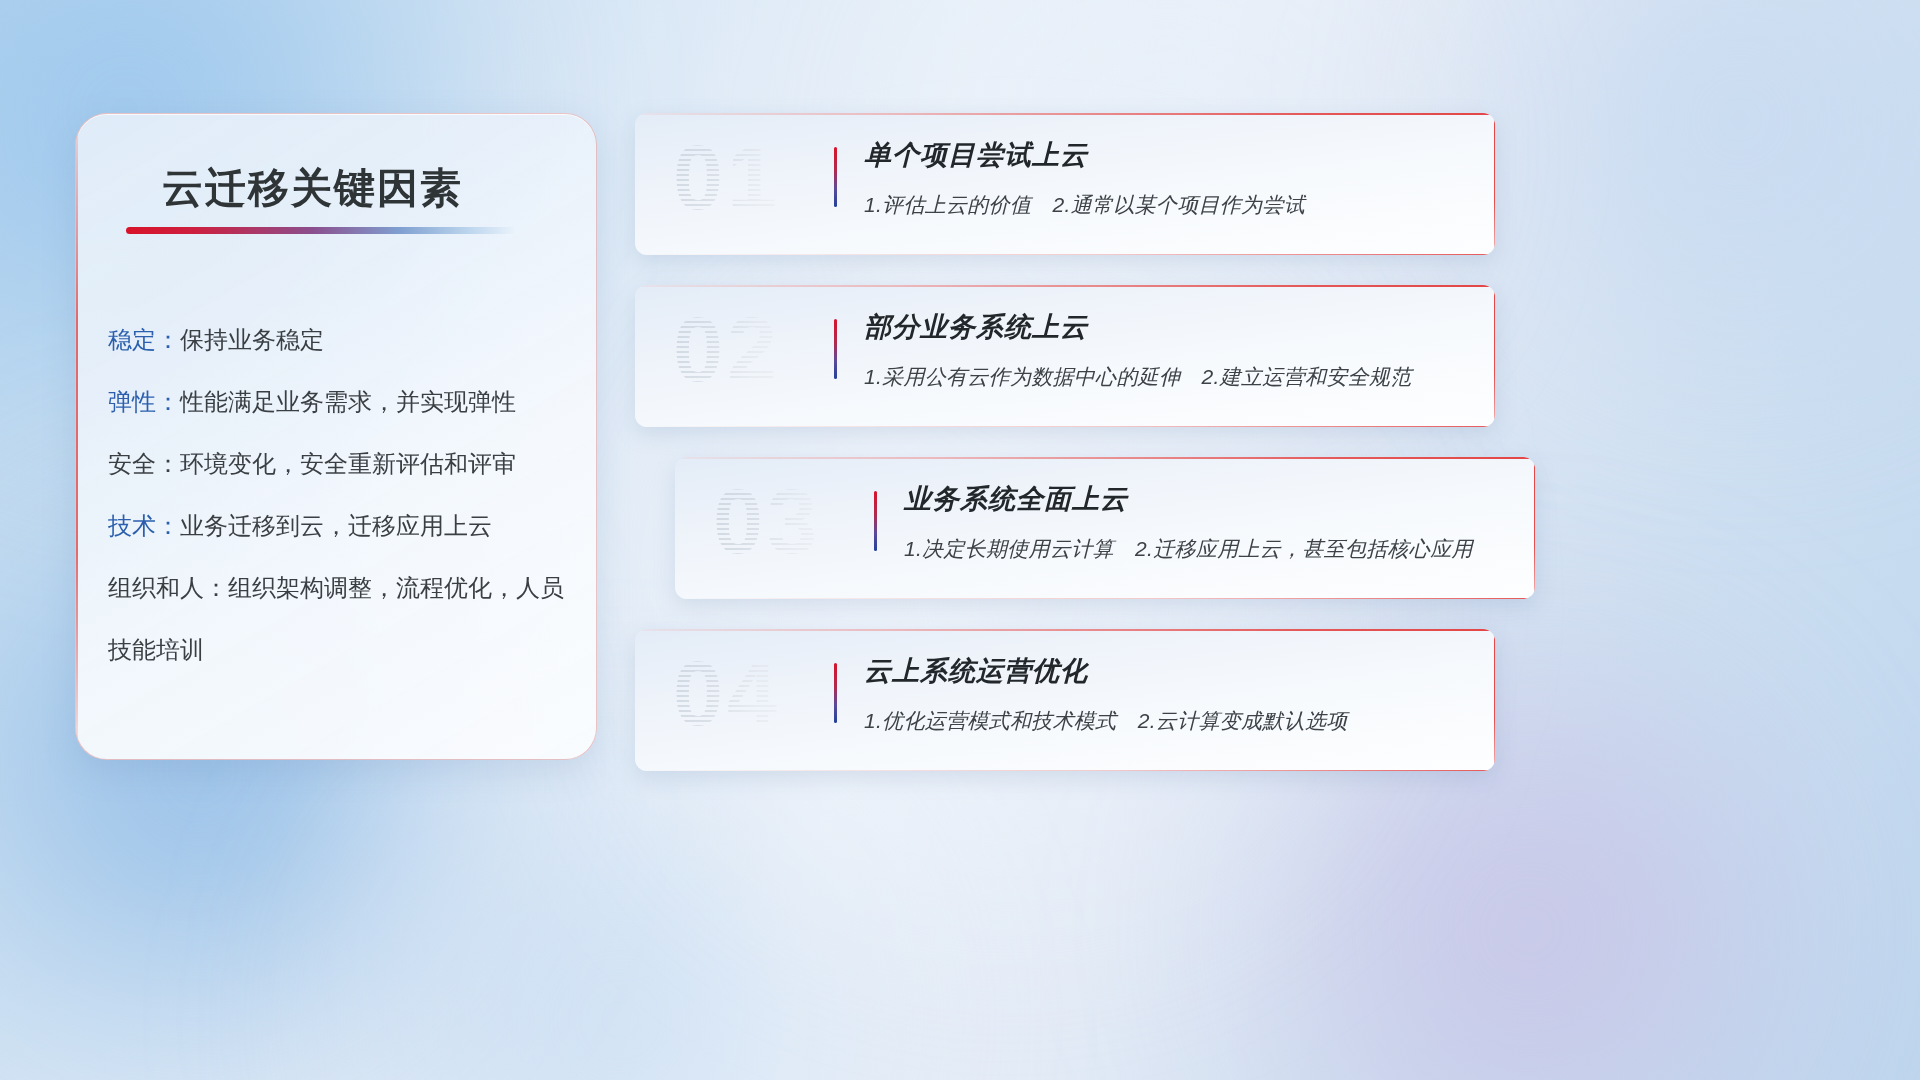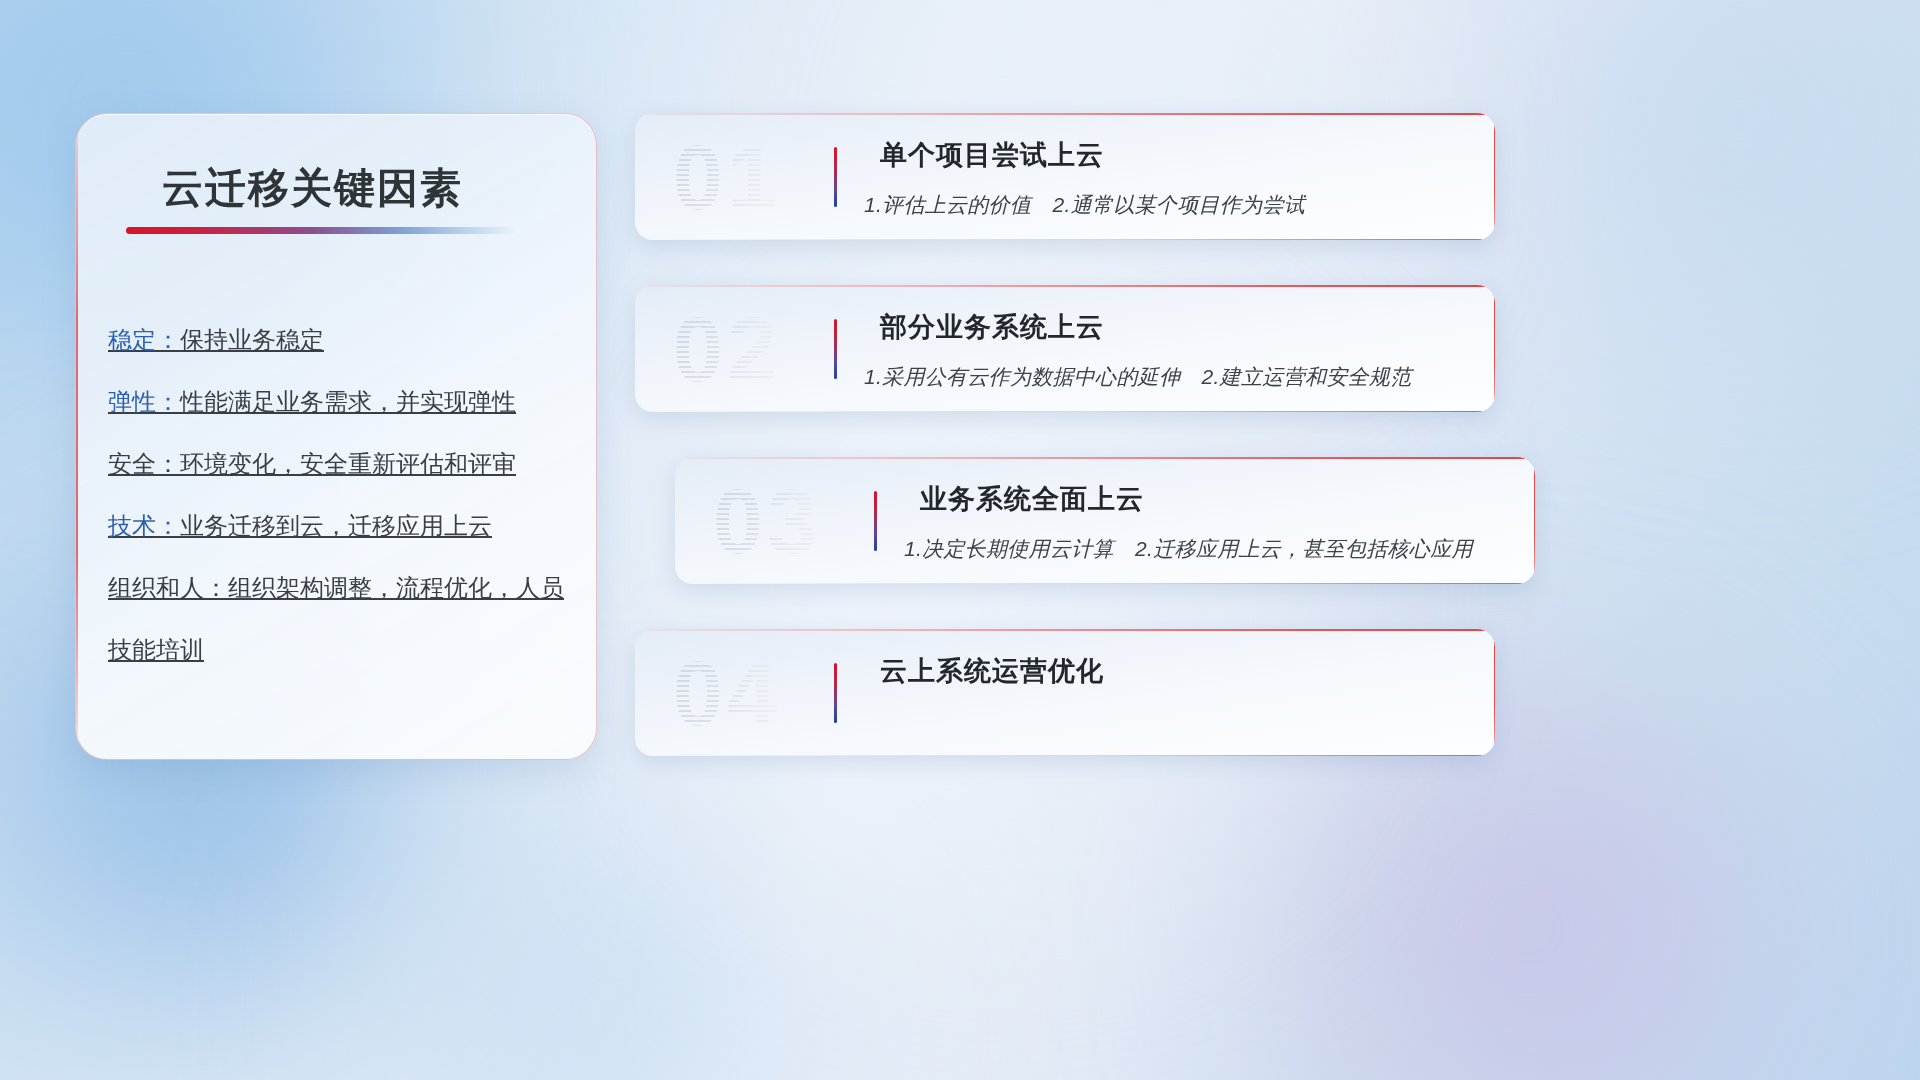--- a/index.html
+++ b/index.html
@@ -54,29 +54,29 @@
     position:absolute;left:86px;top:47px;
     font-size:41px;font-weight:bold;color:#2f3437;letter-spacing:2px;
     white-space:nowrap;
   }
   .lc-rule{
     position:absolute;left:50px;top:113px;width:390px;height:7px;border-radius:4px;
     background:linear-gradient(90deg,#d8132a 0%,#cc2040 18%,#8a4f8e 48%,#7f9fd0 70%,#bdd6ee 88%,rgba(222,235,247,0) 100%);
   }
   .lc-list{position:absolute;left:32px;top:195px;right:22px;}
   .lc-row{
-    font-size:24px;line-height:62px;color:#3a3f43;white-space:nowrap;text-decoration:underline;
+    font-size:24px;line-height:62px;color:#3a3f43;white-space:nowrap;
   }
   .lc-row .k{color:#2b5fae;}
   .lc-row .k.plain{color:#3a3f43;margin-top:13px;}
   .lc-row.wrap{white-space:normal;}
 
   
   .rcard{
-    position:absolute;left:635px;width:860px;height:127px;border-radius:18px;
+    position:absolute;left:635px;width:860px;height:142px;border-radius:12px;
     background:linear-gradient(172deg,#e3ecf7 0%,#eef3fa 28%,#f7fafd 62%,#fdfeff 100%);
     box-shadow:0 7px 22px rgba(95,130,172,.18);
     overflow:hidden;
   }
   .rcard .edge-top{
     position:absolute;left:0;right:0;top:0;height:1.5px;
     background:linear-gradient(90deg,rgba(235,200,205,.25) 0%,rgba(236,150,150,.6) 30%,rgba(226,60,60,.85) 78%,rgba(226,60,60,.95) 100%);
   }
   .rcard .edge-right{
     position:absolute;right:0;top:0;bottom:0;width:1.5px;
@@ -102,22 +102,22 @@
   }
   .rnum span{
     background:linear-gradient(100deg,#b8c2cd 0%,#c8cfd8 40%,#dde2e8 70%,#eceff3 100%);
     -webkit-background-clip:text;background-clip:text;color:transparent;
   }
   .rbar{
     position:absolute;left:199px;top:34px;width:3px;height:60px;border-radius:2px;
     background:linear-gradient(180deg,#d8132a 0%,#b02a4e 40%,#5a4a9a 70%,#23409a 100%);
   }
   .rtitle{
-    position:absolute;left:245px;top:24px;
-    font-size:27px;font-weight:bold;color:#22272b;letter-spacing:1px;white-space:nowrap;
+    position:absolute;left:229px;top:24px;
+    font-size:27px;font-weight:bold;color:#22272b;letter-spacing:1px;white-space:nowrap;font-style:italic;
   }
   .rsub{
     position:absolute;left:229px;top:78px;
     font-size:21px;color:#3c4247;white-space:nowrap;letter-spacing:.3px;font-style:italic;
   }
 </style>
 </head>
 <body>
 
 <div class="stage">
@@ -185,15 +185,16 @@
     <div class="rsub">1.决定长期使用云计算　2.迁移应用上云，甚至包括核心应用</div>
   </div>
 
   <div class="rcard" style="top:629px;">
     <div class="edge-top"></div>
     <div class="edge-right"></div>
     <div class="edge-bottom"></div>
     <div class="rnum"><span>04</span></div>
     <div class="rbar"></div>
     <div class="rtitle">云上系统运营优化</div>
+    <div class="rsub">1.优化运营模式和技术模式　2.云计算变成默认选项</div>
   </div>
 
 </div>
 
 </body></html>

